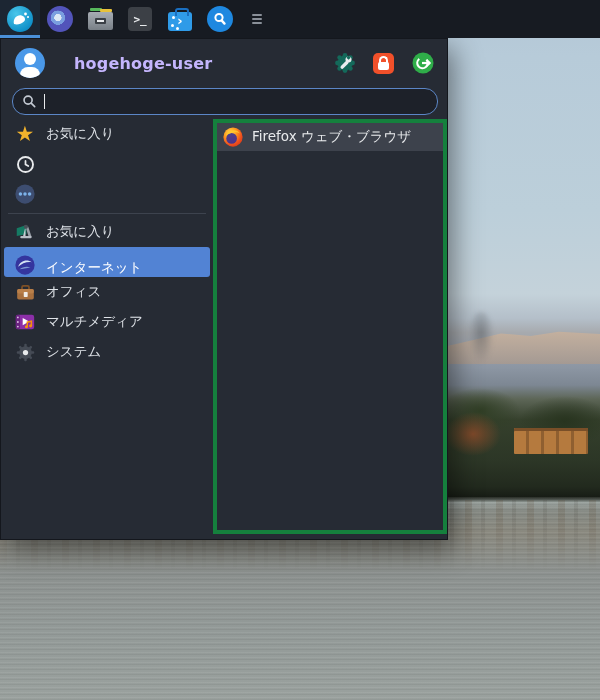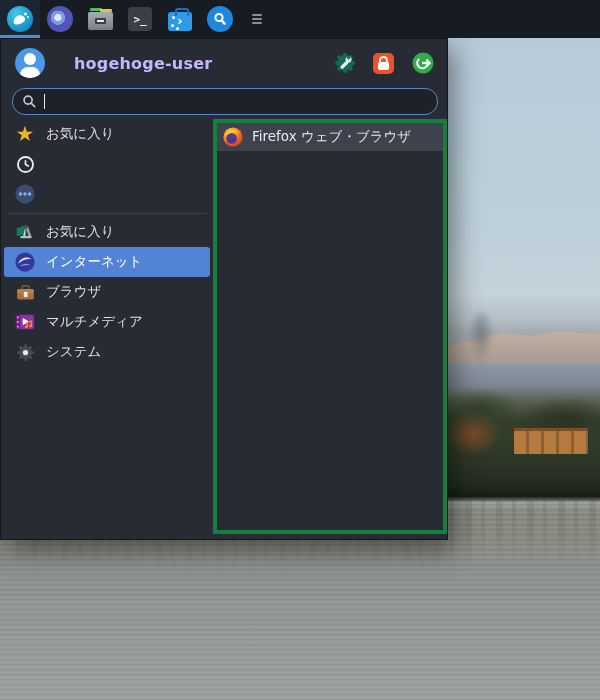--- a/index.html
+++ b/index.html
@@ -76,21 +76,21 @@
   .lockbox .body { position:absolute; top:9px; left:5px; width:11px; height:8px; background:#fff; border-radius:2px; }
 
   .searchbox { position:absolute; left:11px; top:49px; width:426px; height:27px;
     background:#1d2129; border:1px solid #5b86c6; border-radius:13px;
     display:flex; align-items:center; padding-left:9px; }
   .searchbox input { position:absolute; inset:0; opacity:0; width:100%; }
   .caret { width:1px; height:15px; background:#e8eaec; margin-left:7px; }
 
   .catcol { position:absolute; left:3px; top:80px; width:206px; }
   .cat-row { height:30px; display:flex; align-items:center; padding-left:9px; border-radius:3px; cursor:default; }
-  .cat-row.selected { background:#5283d4; }
+  .cat-row.selected { background:#5283d4;align-items:flex-end; }
   .cicon { width:24px; height:24px; display:flex; align-items:center; justify-content:center; flex:none; }
   .clabel { color:#dfe3e8; font-size:13.5px; margin-left:9px; white-space:nowrap; }
   .cat-row.selected .clabel { color:#fff; }
   .cat-sep { height:1px; background:#3d434e; margin:4px 4px 3px 4px; }
   .star-glyph { color:#f2b32c; font-size:21px; line-height:1; }
 
   .appspanel { position:absolute; left:212px; top:80px; width:234px; height:415px;
     border:4px solid #15803d; background:#262b34; overflow:hidden; }
   .app-row { height:28px; display:flex; align-items:center; padding-left:5px; cursor:default; }
   .app-row.highlighted { background:#3d424c; }
@@ -262,21 +262,21 @@
       </div>
       <div class="cat-row">
         <span class="cicon">
           <svg width="21" height="21" viewBox="0 0 24 24">
             <rect x="8" y="4.5" width="8" height="5" rx="1.5" fill="none" stroke="#7e5026" stroke-width="2"></rect>
             <rect x="2.5" y="8" width="19" height="12" rx="2" fill="#a9713f"></rect>
             <rect x="2.5" y="8" width="19" height="5" rx="2" fill="#b97f49"></rect>
             <rect x="10" y="11.5" width="4.5" height="5.5" rx="0.8" fill="#f0ede8"></rect>
           </svg>
         </span>
-        <span class="clabel">ブラウザ</span>
+        <span class="clabel">オフィス</span>
       </div>
       <div class="cat-row">
         <span class="cicon">
           <svg width="22" height="22" viewBox="0 0 24 24">
             <rect x="2" y="4" width="20" height="16" rx="2.5" fill="#8c2fa8"></rect>
             <rect x="2" y="4" width="4.5" height="16" rx="2" fill="#6a2380"></rect>
             <circle cx="4.2" cy="7" r="1" fill="#d8c0e0"></circle>
               <circle cx="4.2" cy="12" r="1" fill="#d8c0e0"></circle>
               <circle cx="4.2" cy="17" r="1" fill="#d8c0e0"></circle>
             <path d="M9.5 7.5 L16.5 11.5 L9.5 15.5 Z" fill="#fff"></path>

